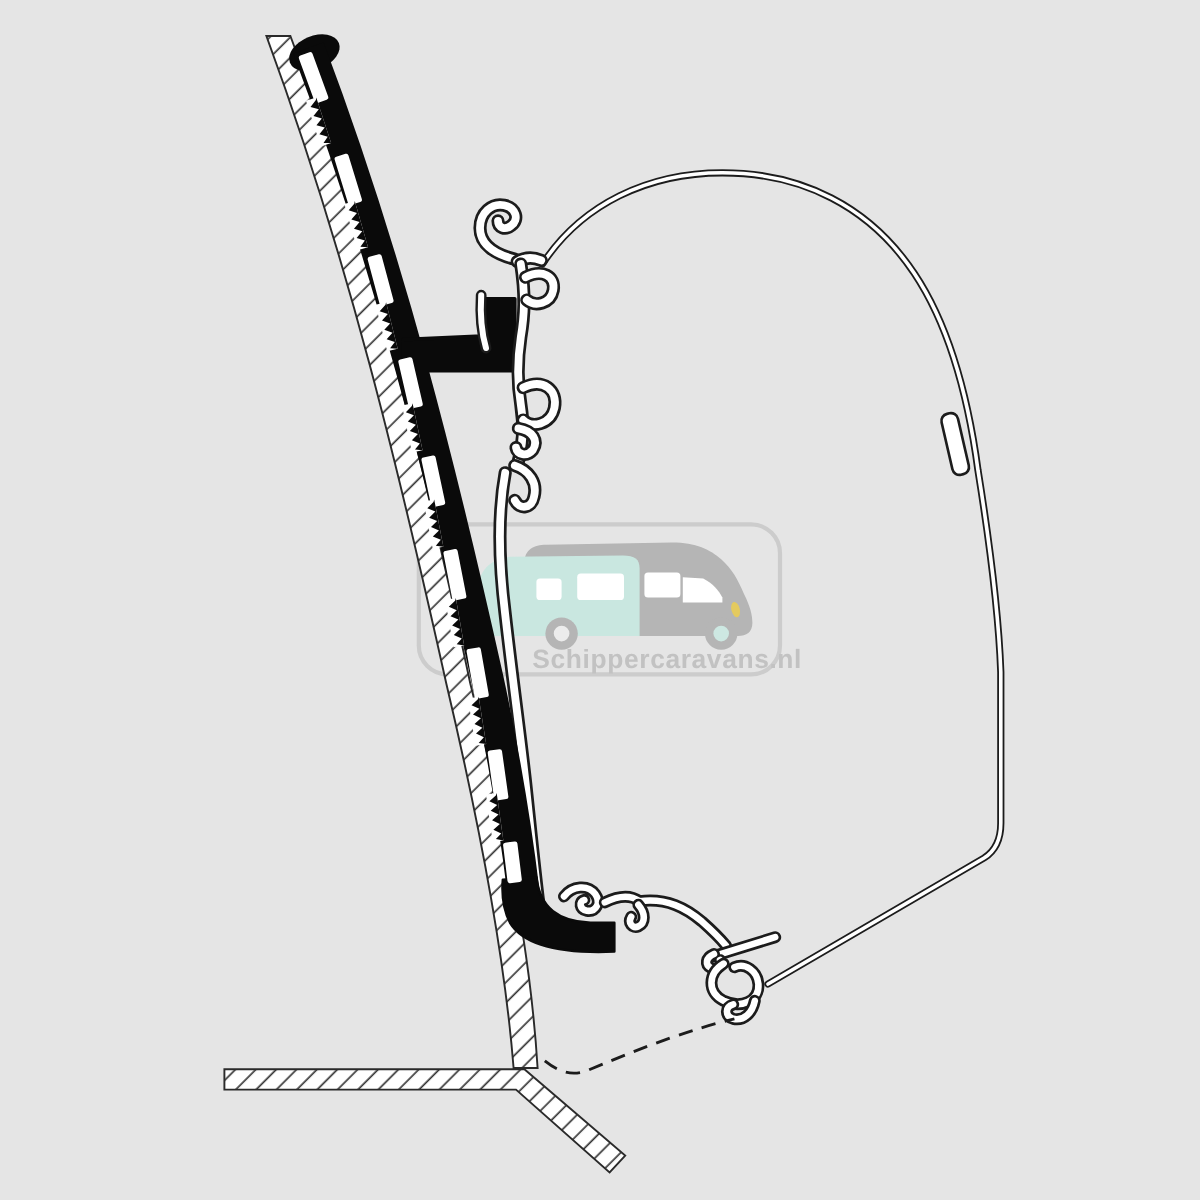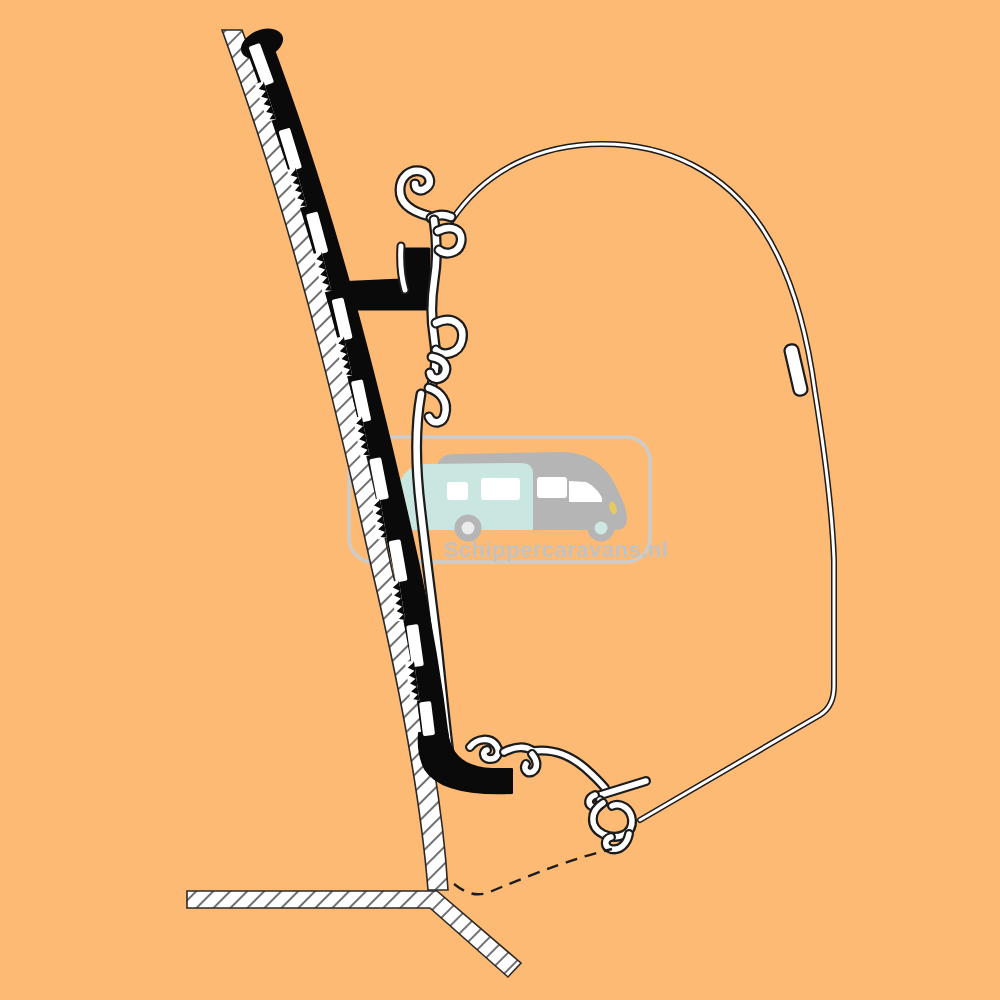--- a/index.html
+++ b/index.html
@@ -1,16 +1,16 @@
 <!DOCTYPE html>
 <html><head>
 <meta charset="utf-8">
 <style>
   html,body{margin:0;padding:0;background:#fff;}
-  .canvas{position:relative;width:1000px;height:1000px;background:#fdba74;overflow:hidden;
+  .canvas{position:relative;width:1000px;height:1000px;background:#e5e5e5;overflow:hidden;
           font-family:"Liberation Sans", sans-serif;}
   svg{display:block}
   .tube-o{fill:none;stroke:#1c1c1c;stroke-linecap:round;stroke-linejoin:round;}
   .tube-i{fill:none;stroke:#ffffff;stroke-linecap:round;stroke-linejoin:round;}
   .w11{stroke-width:11px}.w10{stroke-width:10px}.w9{stroke-width:9px}
   .w65{stroke-width:6.5px}.w6{stroke-width:6px}.w55{stroke-width:5.5px}
   .w5{stroke-width:5px}.w3{stroke-width:3px}
   .wm-text{font-family:"Liberation Sans", sans-serif;font-weight:bold;font-size:22px;letter-spacing:.5px;}
 </style>
 </head>

